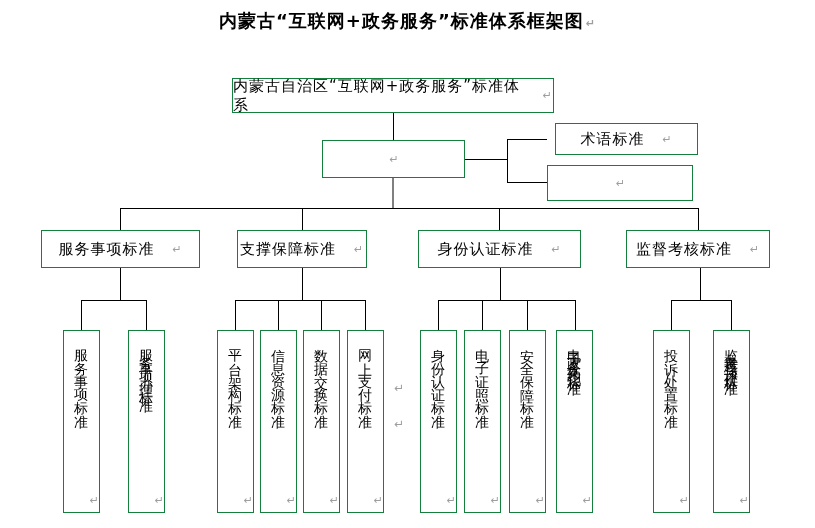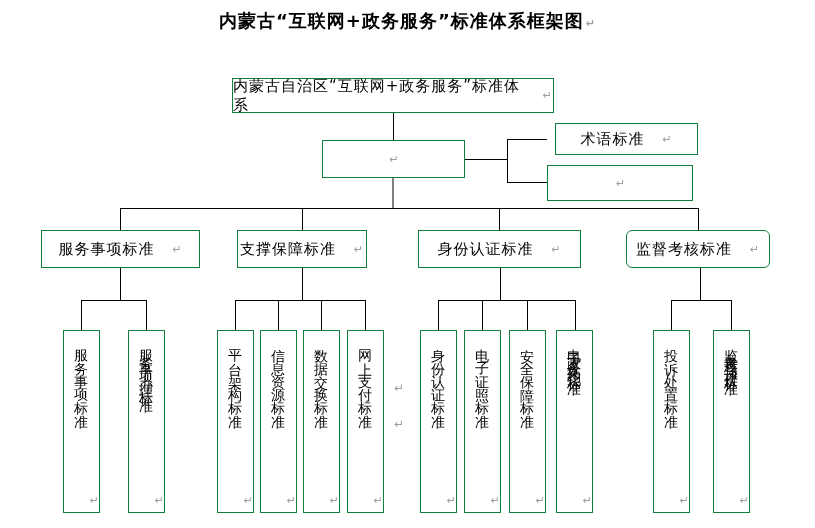--- a/index.html
+++ b/index.html
@@ -68,21 +68,21 @@
       <span class="ret">↵</span>
   </div>
   <div class="box hbox" style="left:237px;top:230px;width:130px;height:38px;">
     <span>支撑保障标准</span>
       <span class="ret">↵</span>
   </div>
   <div class="box hbox" style="left:418px;top:230px;width:163px;height:38px;">
     <span>身份认证标准</span>
       <span class="ret">↵</span>
   </div>
-  <div class="box hbox" style="left:626px;top:230px;width:144px;height:38px;border-radius:6px;">
+  <div class="box hbox" style="left:626px;top:230px;width:144px;height:38px;">
     <span>监督考核标准</span>
       <span class="ret">↵</span>
   </div>
 
   <div class="vline" style="left:120px;top:268px;height:32px;"></div>
   <div class="vline" style="left:302px;top:268px;height:32px;"></div>
   <div class="vline" style="left:500px;top:268px;height:32px;"></div>
   <div class="vline" style="left:700px;top:268px;height:32px;"></div>
 
   <div class="hline" style="left:81px;top:300px;width:66px;"></div>

